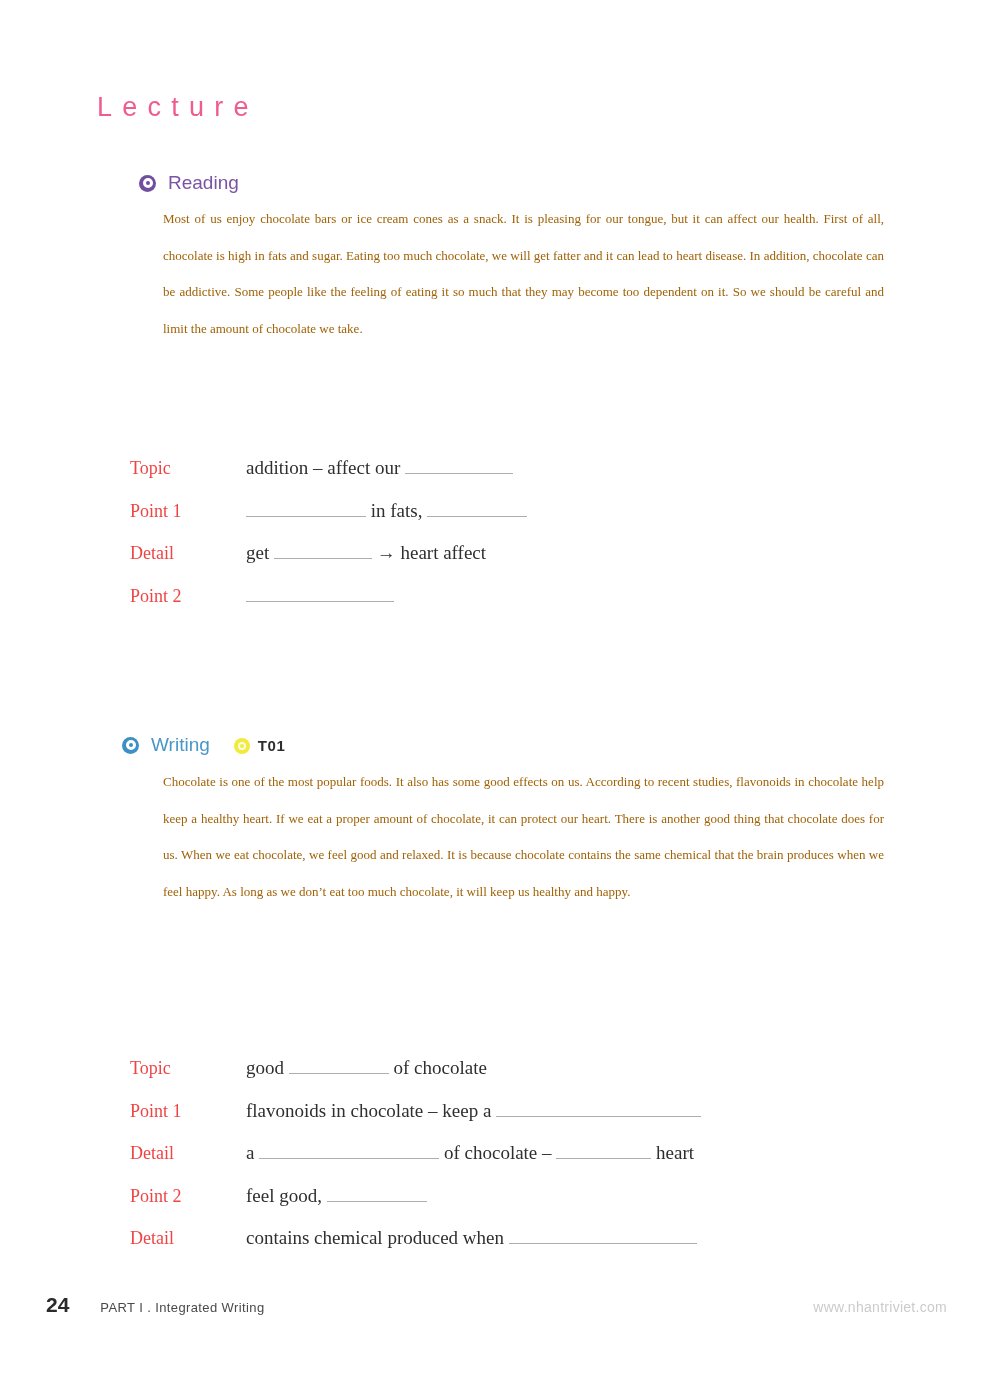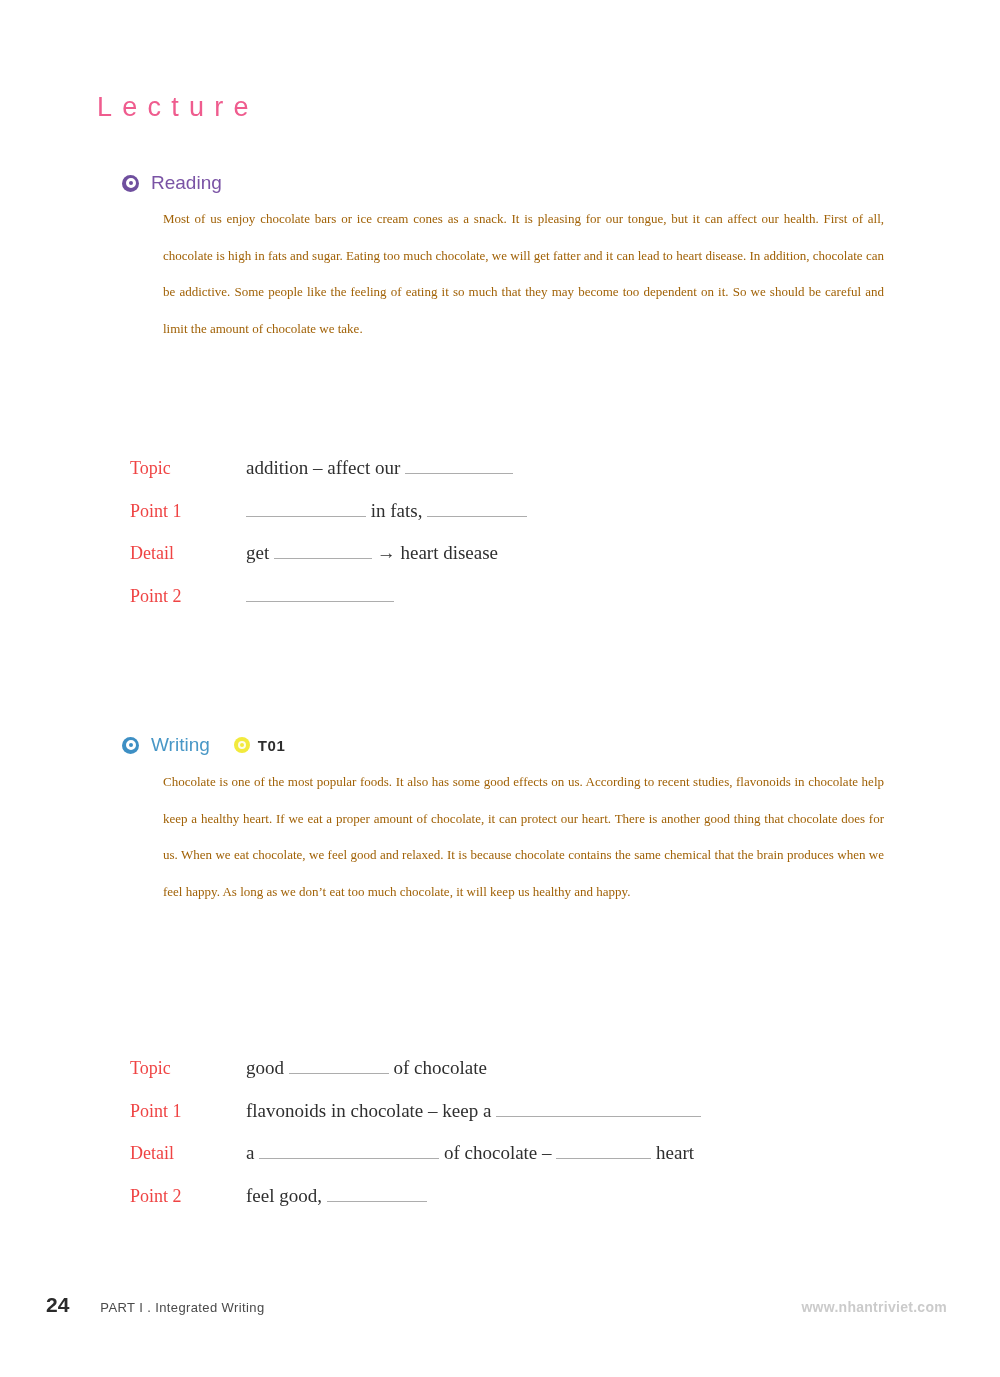--- a/index.html
+++ b/index.html
@@ -15,39 +15,39 @@
     position:absolute;left:97px;top:92px;
     font-size:27px;font-weight:400;
     letter-spacing:0.38em;
     color:#ef5c8e;
   }
   .section-header{
     position:absolute;
     display:flex;align-items:center;gap:12px;
     font-size:19px;
   }
-  #reading-header{left:122px;top:172px;}
+  #reading-header{left:139px;top:172px;}
   #lecture-header{left:122px;top:734px;}
   .section-label{font-weight:400;}
   #reading-header .section-label{color:#7a53a5;}
   #lecture-header .section-label{color:#4897c6;}
   
   .bullet{
     width:17px;height:17px;border-radius:50%;
     position:relative;flex:0 0 auto;
   }
   .bullet::after{
     content:'';position:absolute;inset:3.5px;border-radius:50%;
     border:3px solid #ffffff;
     box-sizing:border-box;
   }
   .bullet.purple{background:#6f4f9e;}
   .bullet.blue{background:#3d8fc4;}
   .track{
-    display:flex;align-items:flex-start;gap:8px;margin-left:12px;
+    display:flex;align-items:flex-end;gap:8px;margin-left:12px;
   }
   .disc{
     width:16px;height:16px;border-radius:50%;
     background:#f2ea3d;position:relative;flex:0 0 auto;
   }
   .disc::after{
     content:'';position:absolute;inset:4px;border-radius:50%;
     border:2.5px solid #fdfce9;box-sizing:border-box;
   }
   .track-label{
@@ -86,57 +86,58 @@
   }
   
   .footer-left{
     position:absolute;left:46px;top:1293px;
     display:flex;align-items:baseline;gap:31px;
   }
   .page-number{font-size:21px;font-weight:700;color:#2b2b2b;}
   .footer-part{font-size:13px;color:#4a4a4a;letter-spacing:0.03em;}
   .footer-site{
     position:absolute;right:53px;top:1299px;
-    font-size:14px;color:#cbcbcb;letter-spacing:0.02em;font-weight:bold;
+    font-size:14px;color:#cbcbcb;letter-spacing:0.02em;
   }
 </style>
 </head>
 <body>
 
 <div class="page-title">Lecture</div>
 
 <div class="section-header" id="reading-header">
   <span class="bullet purple"></span>
   <span class="section-label">Reading</span>
 </div>
 
 <div class="body-paragraph" id="reading-paragraph">Most of us enjoy chocolate bars or ice cream cones as a snack. It is pleasing for our tongue, but it can affect our health. First of all, chocolate is high in fats and sugar. Eating too much chocolate, we will get fatter and it can lead to heart disease. In addition, chocolate can be addictive. Some people like the feeling of eating it so much that they may become too dependent on it. So we should be careful and limit the amount of chocolate we take.</div>
 
 <div class="outline" id="reading-outline">
     <div class="orow"><span class="olabel">Topic</span><span class="ocontent"><span>addition – affect our </span><span class="blank" style="width: 108px;"></span></span></div>
     <div class="orow"><span class="olabel">Point 1</span><span class="ocontent"><span class="blank" style="width: 120px;"></span><span> in fats, </span><span class="blank" style="width: 100px;"></span></span></div>
-    <div class="orow"><span class="olabel">Detail</span><span class="ocontent"><span>get </span><span class="blank" style="width: 98px;"></span><span> → heart disease</span></span></div>
+    <div class="orow"><span class="olabel">Detail</span><span class="ocontent"><span>get </span><span class="blank" style="width: 98px;"></span><span> → heart affect</span></span></div>
     <div class="orow"><span class="olabel">Point 2</span><span class="ocontent"><span class="blank" style="width: 148px;"></span></span></div>
   </div>
 
 <div class="section-header" id="lecture-header">
   <span class="bullet blue"></span>
   <span class="section-label">Writing</span>
   <span class="track">
     <span class="disc"></span>
     <span class="track-label">T01</span>
   </span>
 </div>
 
 <div class="body-paragraph" id="lecture-paragraph">Chocolate is one of the most popular foods. It also has some good effects on us. According to recent studies, flavonoids in chocolate help keep a healthy heart. If we eat a proper amount of chocolate, it can protect our heart. There is another good thing that chocolate does for us. When we eat chocolate, we feel good and relaxed. It is because chocolate contains the same chemical that the brain produces when we feel happy. As long as we don’t eat too much chocolate, it will keep us healthy and happy.</div>
 
 <div class="outline" id="lecture-outline">
     <div class="orow"><span class="olabel">Topic</span><span class="ocontent"><span>good </span><span class="blank" style="width: 100px;"></span><span> of chocolate</span></span></div>
     <div class="orow"><span class="olabel">Point 1</span><span class="ocontent"><span>flavonoids in chocolate – keep a </span><span class="blank" style="width: 205px;"></span></span></div>
     <div class="orow"><span class="olabel">Detail</span><span class="ocontent"><span>a </span><span class="blank" style="width: 180px;"></span><span> of chocolate – </span><span class="blank" style="width: 95px;"></span><span> heart</span></span></div>
     <div class="orow"><span class="olabel">Point 2</span><span class="ocontent"><span>feel good, </span><span class="blank" style="width: 100px;"></span></span></div>
+    <div class="orow"><span class="olabel">Detail</span><span class="ocontent"><span>contains chemical produced when </span><span class="blank" style="width: 188px;"></span></span></div>
   </div>
 
 <div class="footer-left">
   <span class="page-number">24</span>
   <span class="footer-part">PART I .  Integrated Writing</span>
 </div>
 <div class="footer-site">www.nhantriviet.com</div>
 
 </body></html>

